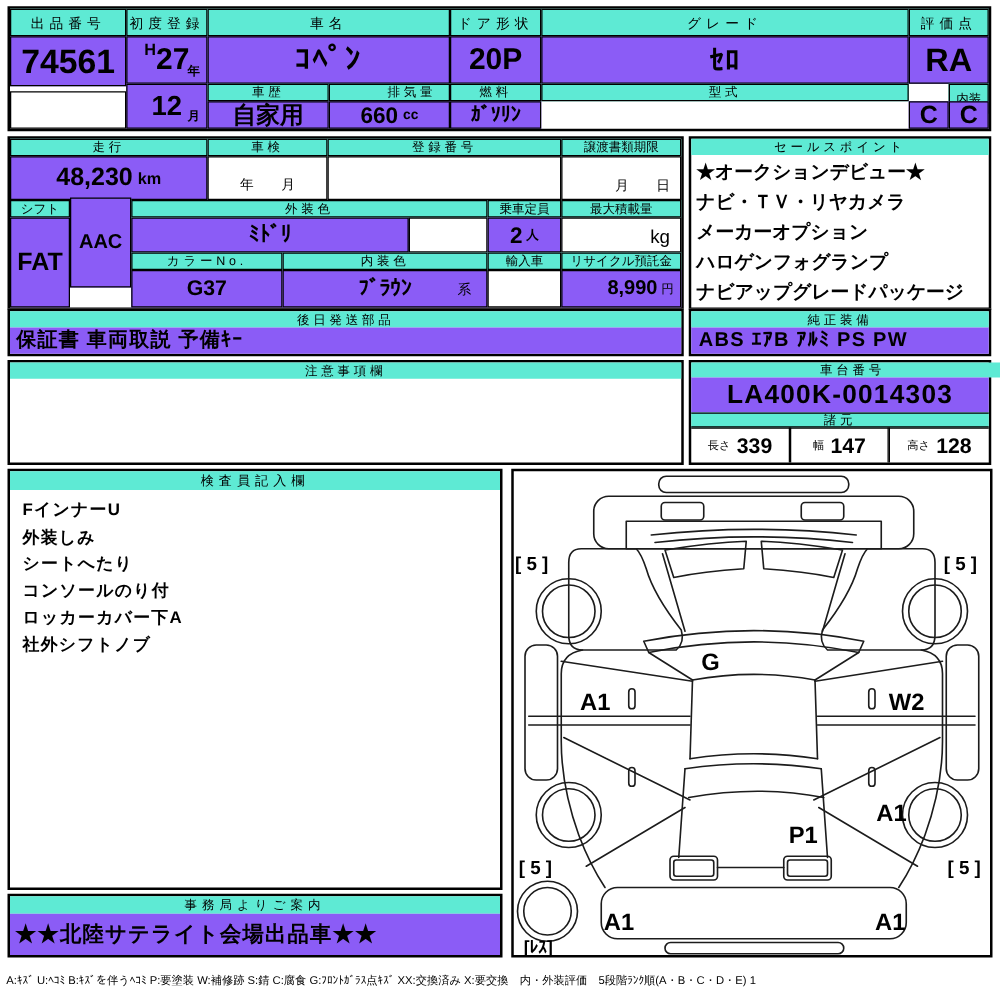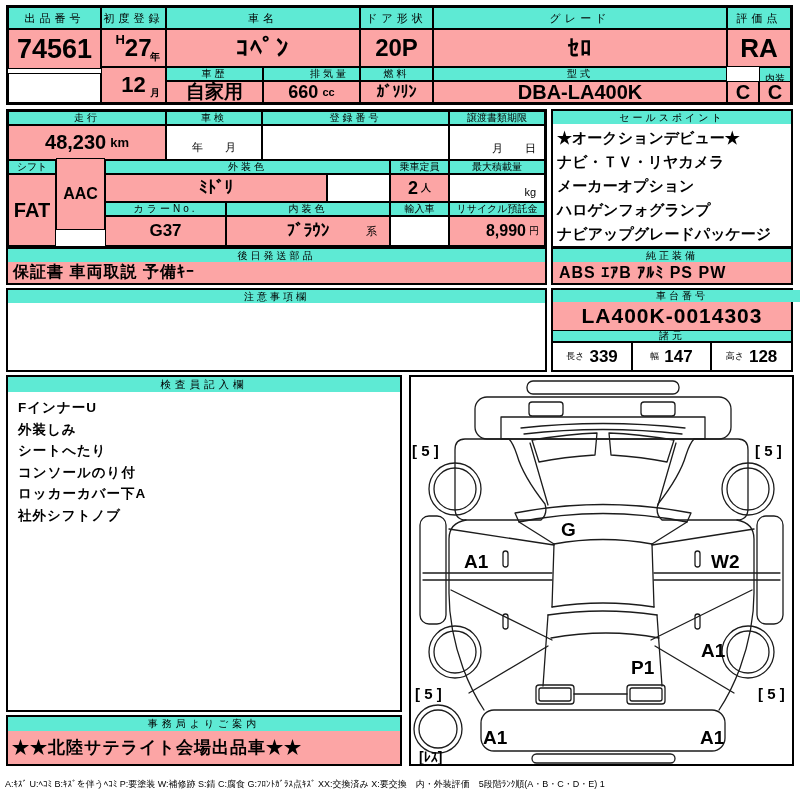--- a/index.html
+++ b/index.html
@@ -8,21 +8,21 @@
     font-family:"Liberation Sans",sans-serif;color:#000;
     -webkit-font-smoothing:antialiased;
   }
   .sec{position:absolute;border:2px solid #000;background:#fff;box-sizing:border-box;}
   .cell{position:absolute;box-sizing:border-box;border:1px solid #000;display:flex;
         align-items:center;justify-content:center;overflow:hidden;white-space:nowrap;}
   .hdr{background:#5eead4;font-size:10px;letter-spacing:3px;}
   .hdr.big{font-size:11px;letter-spacing:4px;}
   .ls0{letter-spacing:0;}
   .ls1{letter-spacing:1px;}
-  .val{font-weight:bold;background:#fca5a5;}
+  .val{font-weight:bold;background:#8b5cf6;}
   .nb{border:none;}
   .left{justify-content:flex-start;}
   .bottomright{justify-content:flex-end;align-items:flex-end;padding:0 8px 3px 0;}
   .bottomcenter{align-items:flex-end;padding-bottom:4px;}
   .unit{font-size:11px;font-weight:bold;margin-left:4px;}
   .unit-sm{font-size:10px;font-weight:bold;margin-left:3px;}
   .era{font-size:13px;font-weight:bold;align-self:flex-start;margin-top:2px;}
   .corner{position:absolute;right:5px;bottom:2px;font-size:10px;font-weight:bold;}
   .list{position:absolute;box-sizing:border-box;overflow:hidden;}
   .list div{font-weight:bold;}
@@ -59,21 +59,20 @@
   </div>
 
   <div class="cell hdr big ls1" style="left:352px;top:0;width:73px;height:22px;">ドア形状</div>
   <div class="cell val" style="left:352px;top:22px;width:73px;height:38px;font-size:24px;">20P</div>
   <div class="cell hdr" style="left:352px;top:60px;width:73px;height:14px;">燃料</div>
   <div class="cell val" style="left:352px;top:74px;width:73px;height:22px;font-size:16px;">ｶﾞｿﾘﾝ</div>
 
   <div class="cell hdr big" style="left:425px;top:0;width:294px;height:22px;">グレード</div>
   <div class="cell val" style="left:425px;top:22px;width:294px;height:38px;font-size:23px;letter-spacing:1px;">ｾﾛ</div>
   <div class="cell hdr" style="left:425px;top:60px;width:294px;height:14px;">型式</div>
-  <div class="cell val" style="left:425px;top:74px;width:294px;height:22px;font-size:20px;">DBA-LA400K</div>
 
   <div class="cell hdr big ls1" style="left:719px;top:0;width:64px;height:22px;">評価点</div>
   <div class="cell val" style="left:719px;top:22px;width:64px;height:38px;font-size:26px;">RA</div>
   <div class="cell hdr ls0" style="left:719px;top:60px;width:32px;height:14px;margin-left:32px;">外装</div>
   <div class="cell hdr ls0" style="left:751px;top:60px;width:32px;height:24px;">内装</div>
   <div class="cell val" style="left:719px;top:74px;width:32px;height:22px;font-size:20px;">C</div>
   <div class="cell val" style="left:751px;top:74px;width:32px;height:22px;font-size:20px;">C</div>
 </div>
 
 <div class="sec" style="left:6px;top:109px;width:541px;height:139px;">
@@ -107,21 +106,21 @@
 
   <div class="cell hdr ls0" style="left:382px;top:49px;width:59px;height:14px;">乗車定員</div>
   <div class="cell val" style="left:382px;top:63px;width:59px;height:28px;font-size:18px;">
     <span>2</span>
       <span class="unit-sm">人</span>
   </div>
   <div class="cell hdr ls0" style="left:382px;top:91px;width:59px;height:14px;">輸入車</div>
   <div class="cell" style="left:382px;top:105px;width:59px;height:30px;"></div>
 
   <div class="cell hdr ls0" style="left:441px;top:49px;width:96px;height:14px;">最大積載量</div>
-  <div class="cell bottomright" style="left:441px;top:63px;width:96px;height:28px;font-size:11px;">kg</div>
+  <div class="cell bottomright" style="left:441px;top:63px;width:96px;height:28px;font-size:15px;">kg</div>
   <div class="cell hdr ls0" style="left:441px;top:91px;width:96px;height:14px;">リサイクル預託金</div>
   <div class="cell val" style="left:441px;top:105px;width:96px;height:30px;font-size:16px;justify-content:flex-end;padding-right:5px;">
     <span>8,990</span>
       <span class="unit-sm" style="font-weight:normal;">円</span>
   </div>
 </div>
 
 <div class="sec" style="left:6px;top:247px;width:541px;height:38px;">
   <div class="cell hdr nb" style="left:0;top:0;width:537px;height:13px;">後日発送部品</div>
   <div class="cell val nb left" style="left:0;top:13px;width:537px;height:21px;font-size:16px;padding-left:5px;letter-spacing:1px;">保証書 車両取説 予備ｷｰ</div>

